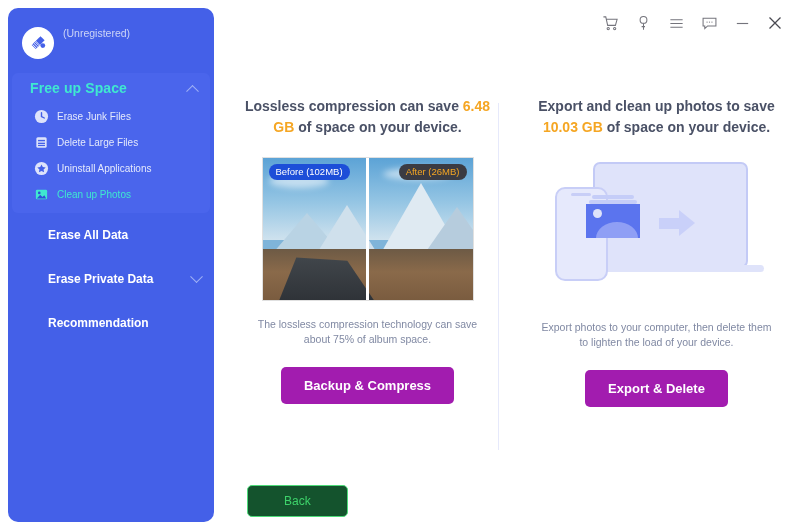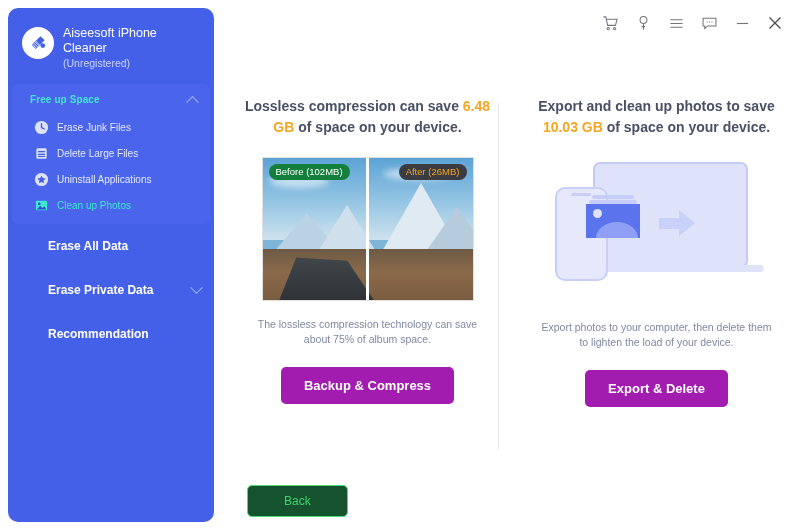--- a/index.html
+++ b/index.html
@@ -105,21 +105,21 @@
     border-radius: 6px;
     margin: 0 4px;
     padding-bottom: 6px;
   }
 
   .nav-section {
     display: flex;
     align-items: center;
     height: 30px;
     padding: 0 13px 0 18px;
-    font-size: 10px;
+    font-size: 14px;
     font-weight: bold;
     color: #ffffff;
     letter-spacing: 0.1px;
   }
   .nav-section.active-title { color: #3FE8D0; }
   .nav-section .sect-label { flex: 1 1 auto; }
 
   .nav-item {
     display: flex;
     align-items: center;
@@ -240,21 +240,21 @@
     z-index: 5;
   }
   .tag {
     position: absolute;
     top: 6px;
     height: 16px;
     line-height: 16px;
     padding: 0 7px;
     border-radius: 8px;
     font-size: 9.5px;
-    background: #15803d;
+    background: #1d4ed8;
     color: #ffffff;
     white-space: nowrap;
     z-index: 6;
   }
   .tag.before { left: 6px; }
   .tag.after  { right: 6px; background:#3b3b42; color:#F5A623; }
 
   
   .illus {
     margin: 14px auto 0 auto;
@@ -381,21 +381,20 @@
           <circle cx="11" cy="11" r="11" fill="#ffffff"></circle>
           <path d="M13.5 4.2 L17.6 8.3 L13 12.9 L8.9 8.8 Z" fill="#4460E8"></path>
           <path d="M8.6 9.1 L12.7 13.2 L8.8 17.1 L4.7 13 Z" fill="#4460E8"></path>
           <path d="M5.4 12.3 L9.5 16.4" stroke="#ffffff" stroke-width="0.9"></path>
           <path d="M6.7 11 L10.8 15.1" stroke="#ffffff" stroke-width="0.9"></path>
           <path d="M8 9.7 L12.1 13.8" stroke="#ffffff" stroke-width="0.9"></path>
           <circle cx="15.8" cy="13.6" r="2.4" fill="#4460E8"></circle>
         </svg>
       </div>
       <div class="brand-text">
-        <div class="brand-name">Aiseesoft iPhone Cleaner</div>
         <div class="brand-sub">(Unregistered)</div>
       </div>
     </div>
 
 
     <div class="nav">
 
       <div class="nav-group expanded">
         <div class="nav-section active-title">
           <span class="sect-label">Free up Space</span>

